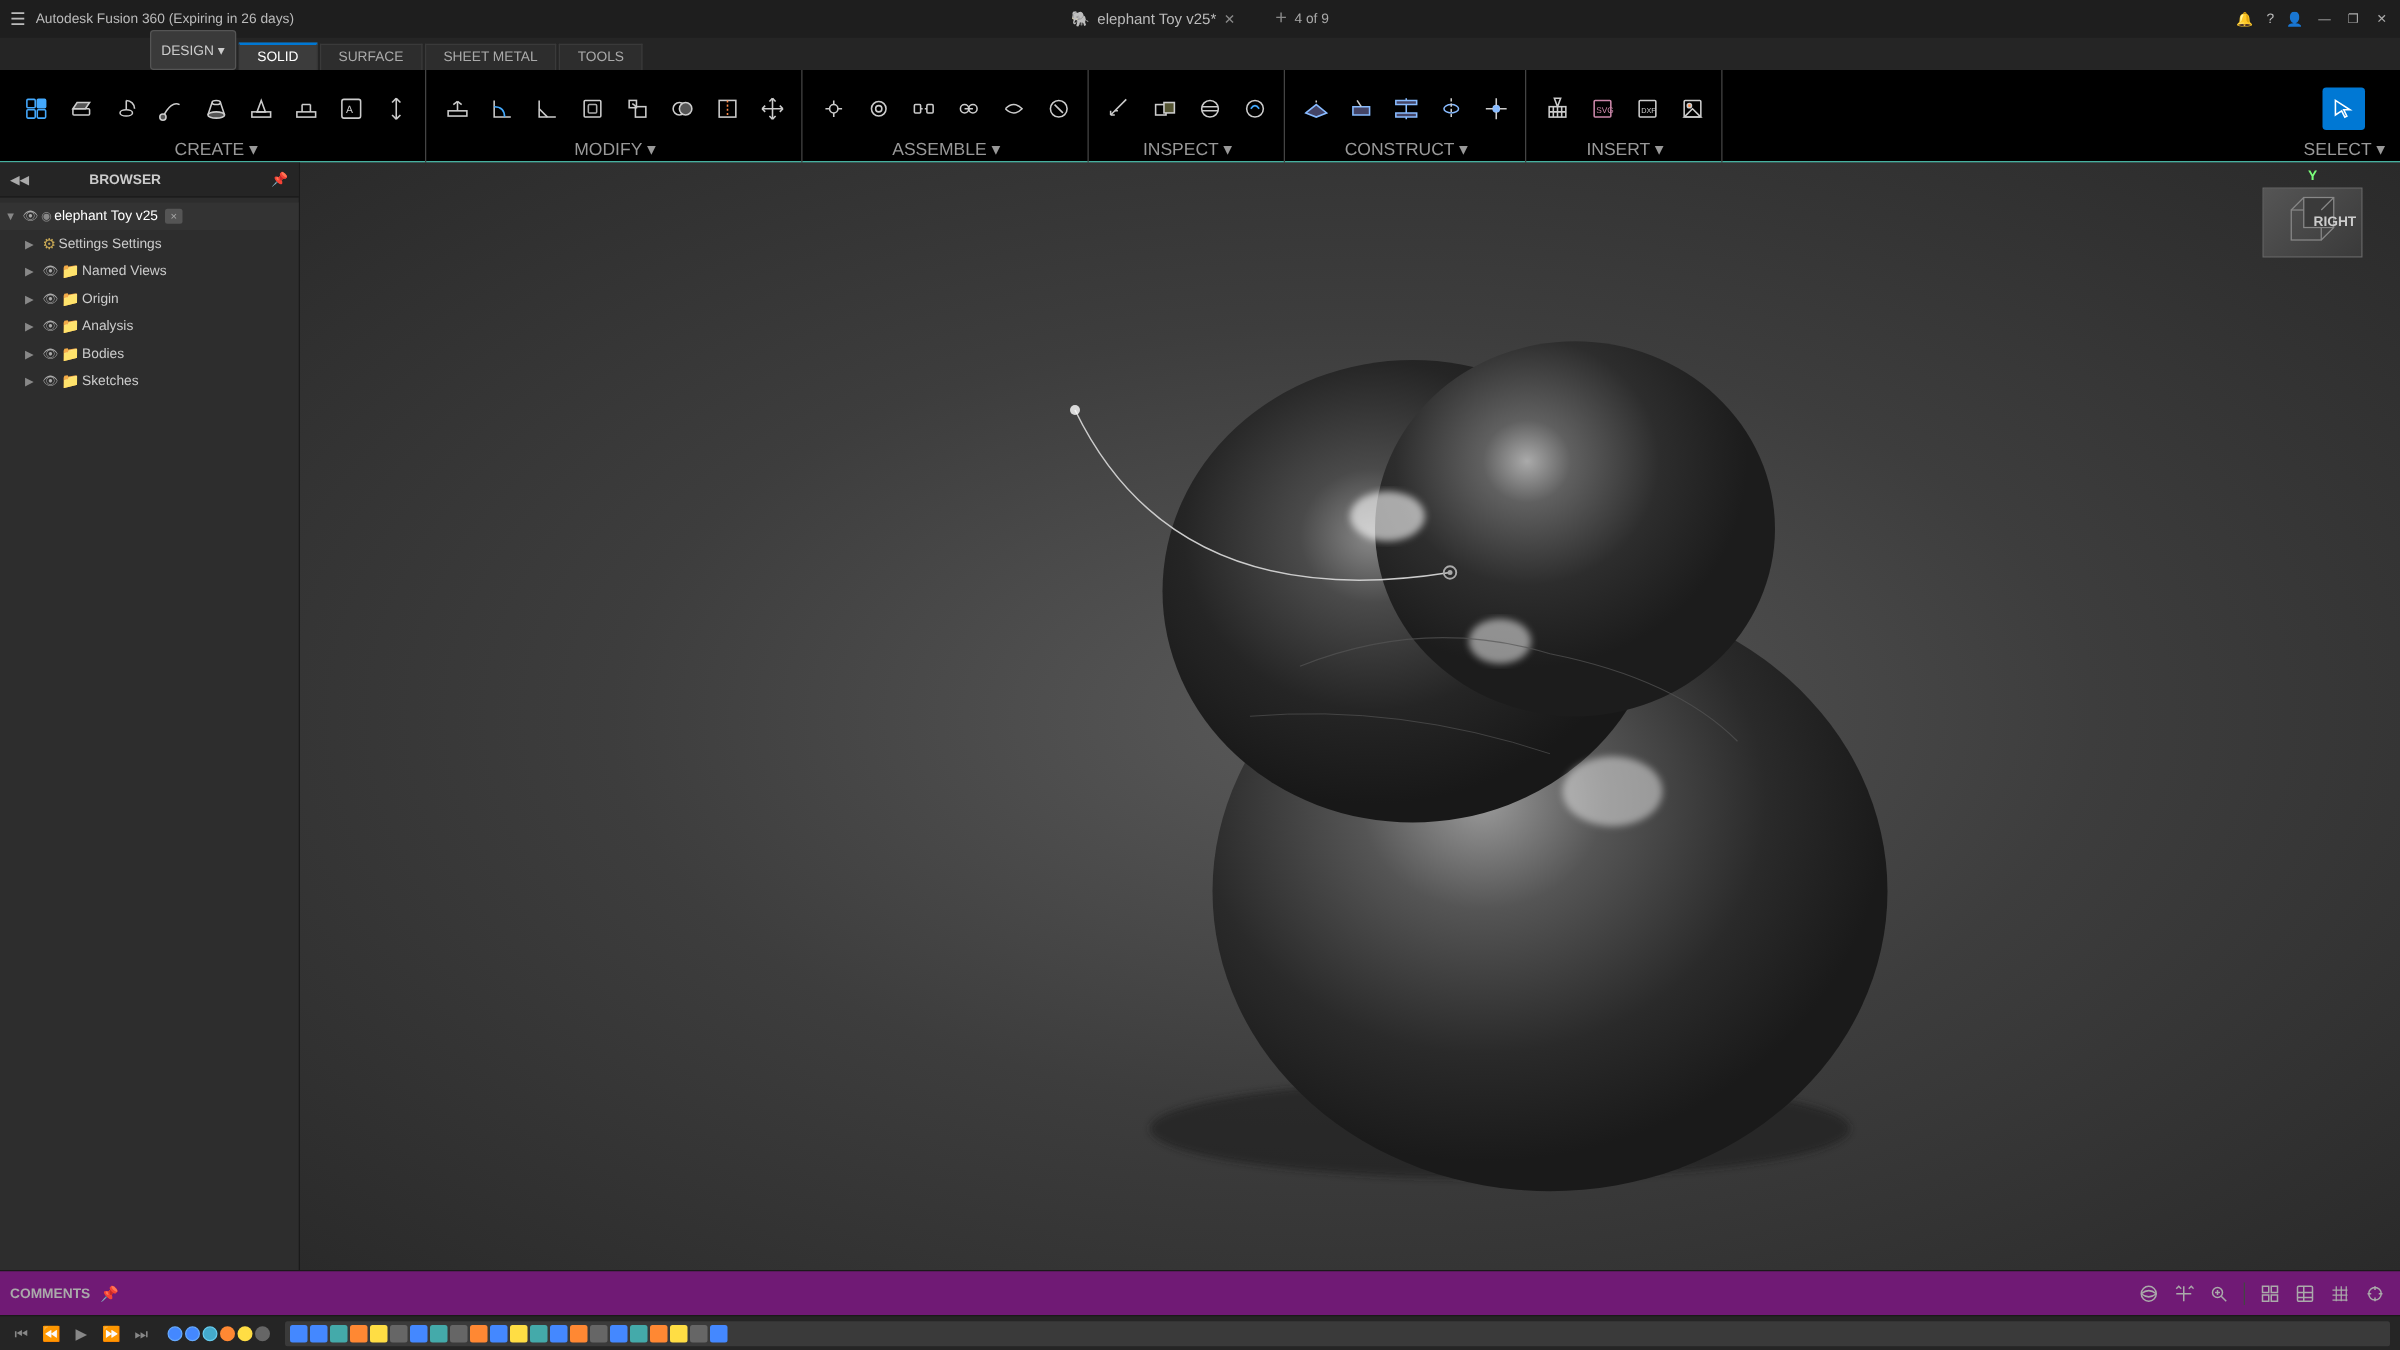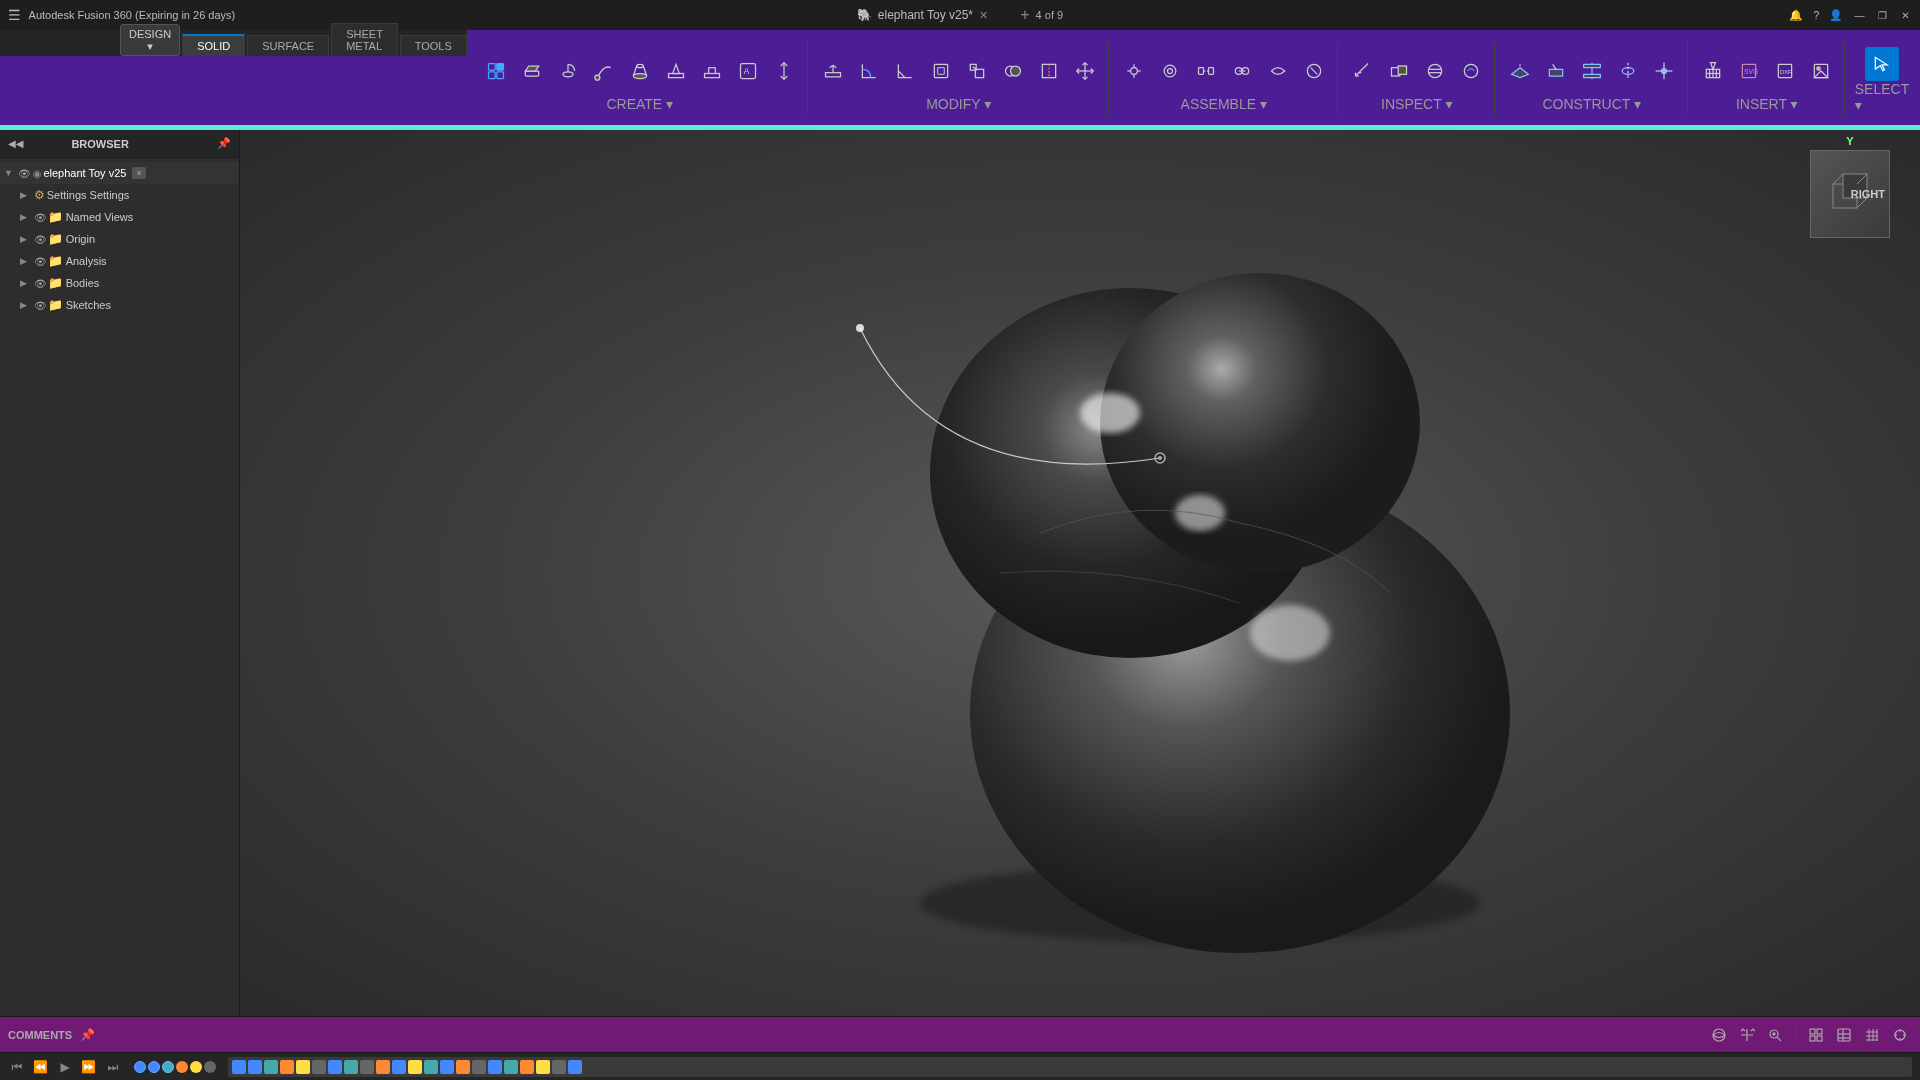--- a/index.html
+++ b/index.html
@@ -17,24 +17,24 @@
       font-size: 11px;
     }
     #titlebar .left { display: flex; align-items: center; gap: 8px; }
     #titlebar .center { position: absolute; left: 50%; transform: translateX(-50%); display: flex; align-items: center; gap: 6px; font-size: 12px; }
     #titlebar .right { display: flex; align-items: center; gap: 10px; margin-left: auto; }
     .win-btn { width: 13px; height: 13px; display: inline-flex; align-items: center; justify-content: center; color: #aaa; font-size: 10px; cursor: pointer; }
 
     
     #toolbar {
       height: 100px;
-      background: #4c1d95;
-      display: flex;
-      flex-direction: row;
-      border-bottom: 5px solid #5eead4;
+      background: #000000;
+      display: flex;
+      flex-direction: column;
+      border-bottom: 1px solid #5eead4;
     }
     #toolbar-tabs {
       height: 26px;
       background: #252525;
       display: flex;
       align-items: flex-end;
       padding-left: 120px;
       gap: 2px;
     }
     .toolbar-tab {
@@ -741,21 +741,21 @@
       <circle cx="920" cy="315" r="5" fill="none" stroke="#aaa" stroke-width="1.5"></circle>
       <circle cx="920" cy="315" r="2" fill="#aaa"></circle>
 
     </svg>
 
     <div id="viewcube">
       <div style="position:relative; width:80px; height:80px;">
 
         <div style="position:absolute; top:-15px; left:50%; transform:translateX(-50%); color:#7aff7a; font-size:11px; font-weight:bold;">Y</div>
 
-        <div style="width:80px; height:88px; background:linear-gradient(135deg,#555,#3a3a3a); border:1px solid #666; display:flex; align-items:center; justify-content:center; cursor:pointer; position:relative;">
+        <div style="width:80px; height:56px; background:linear-gradient(135deg,#555,#3a3a3a); border:1px solid #666; display:flex; align-items:center; justify-content:center; cursor:pointer; position:relative;">
           <span style="color:#ccc; font-size:11px; font-weight:bold; position:absolute; right:4px; top:50%; transform:translateY(-50%);">RIGHT</span>
 
           <svg width="50" height="50" viewBox="0 0 50 50" fill="none" stroke="#888" stroke-width="1">
             <rect x="8" y="15" width="24" height="24"></rect>
             <rect x="18" y="5" width="24" height="24" fill="#3a3a3a"></rect>
             <line x1="8" y1="15" x2="18" y2="5"></line>
             <line x1="32" y1="15" x2="42" y2="5"></line>
             <line x1="32" y1="39" x2="42" y2="29"></line>
           </svg>
         </div>

